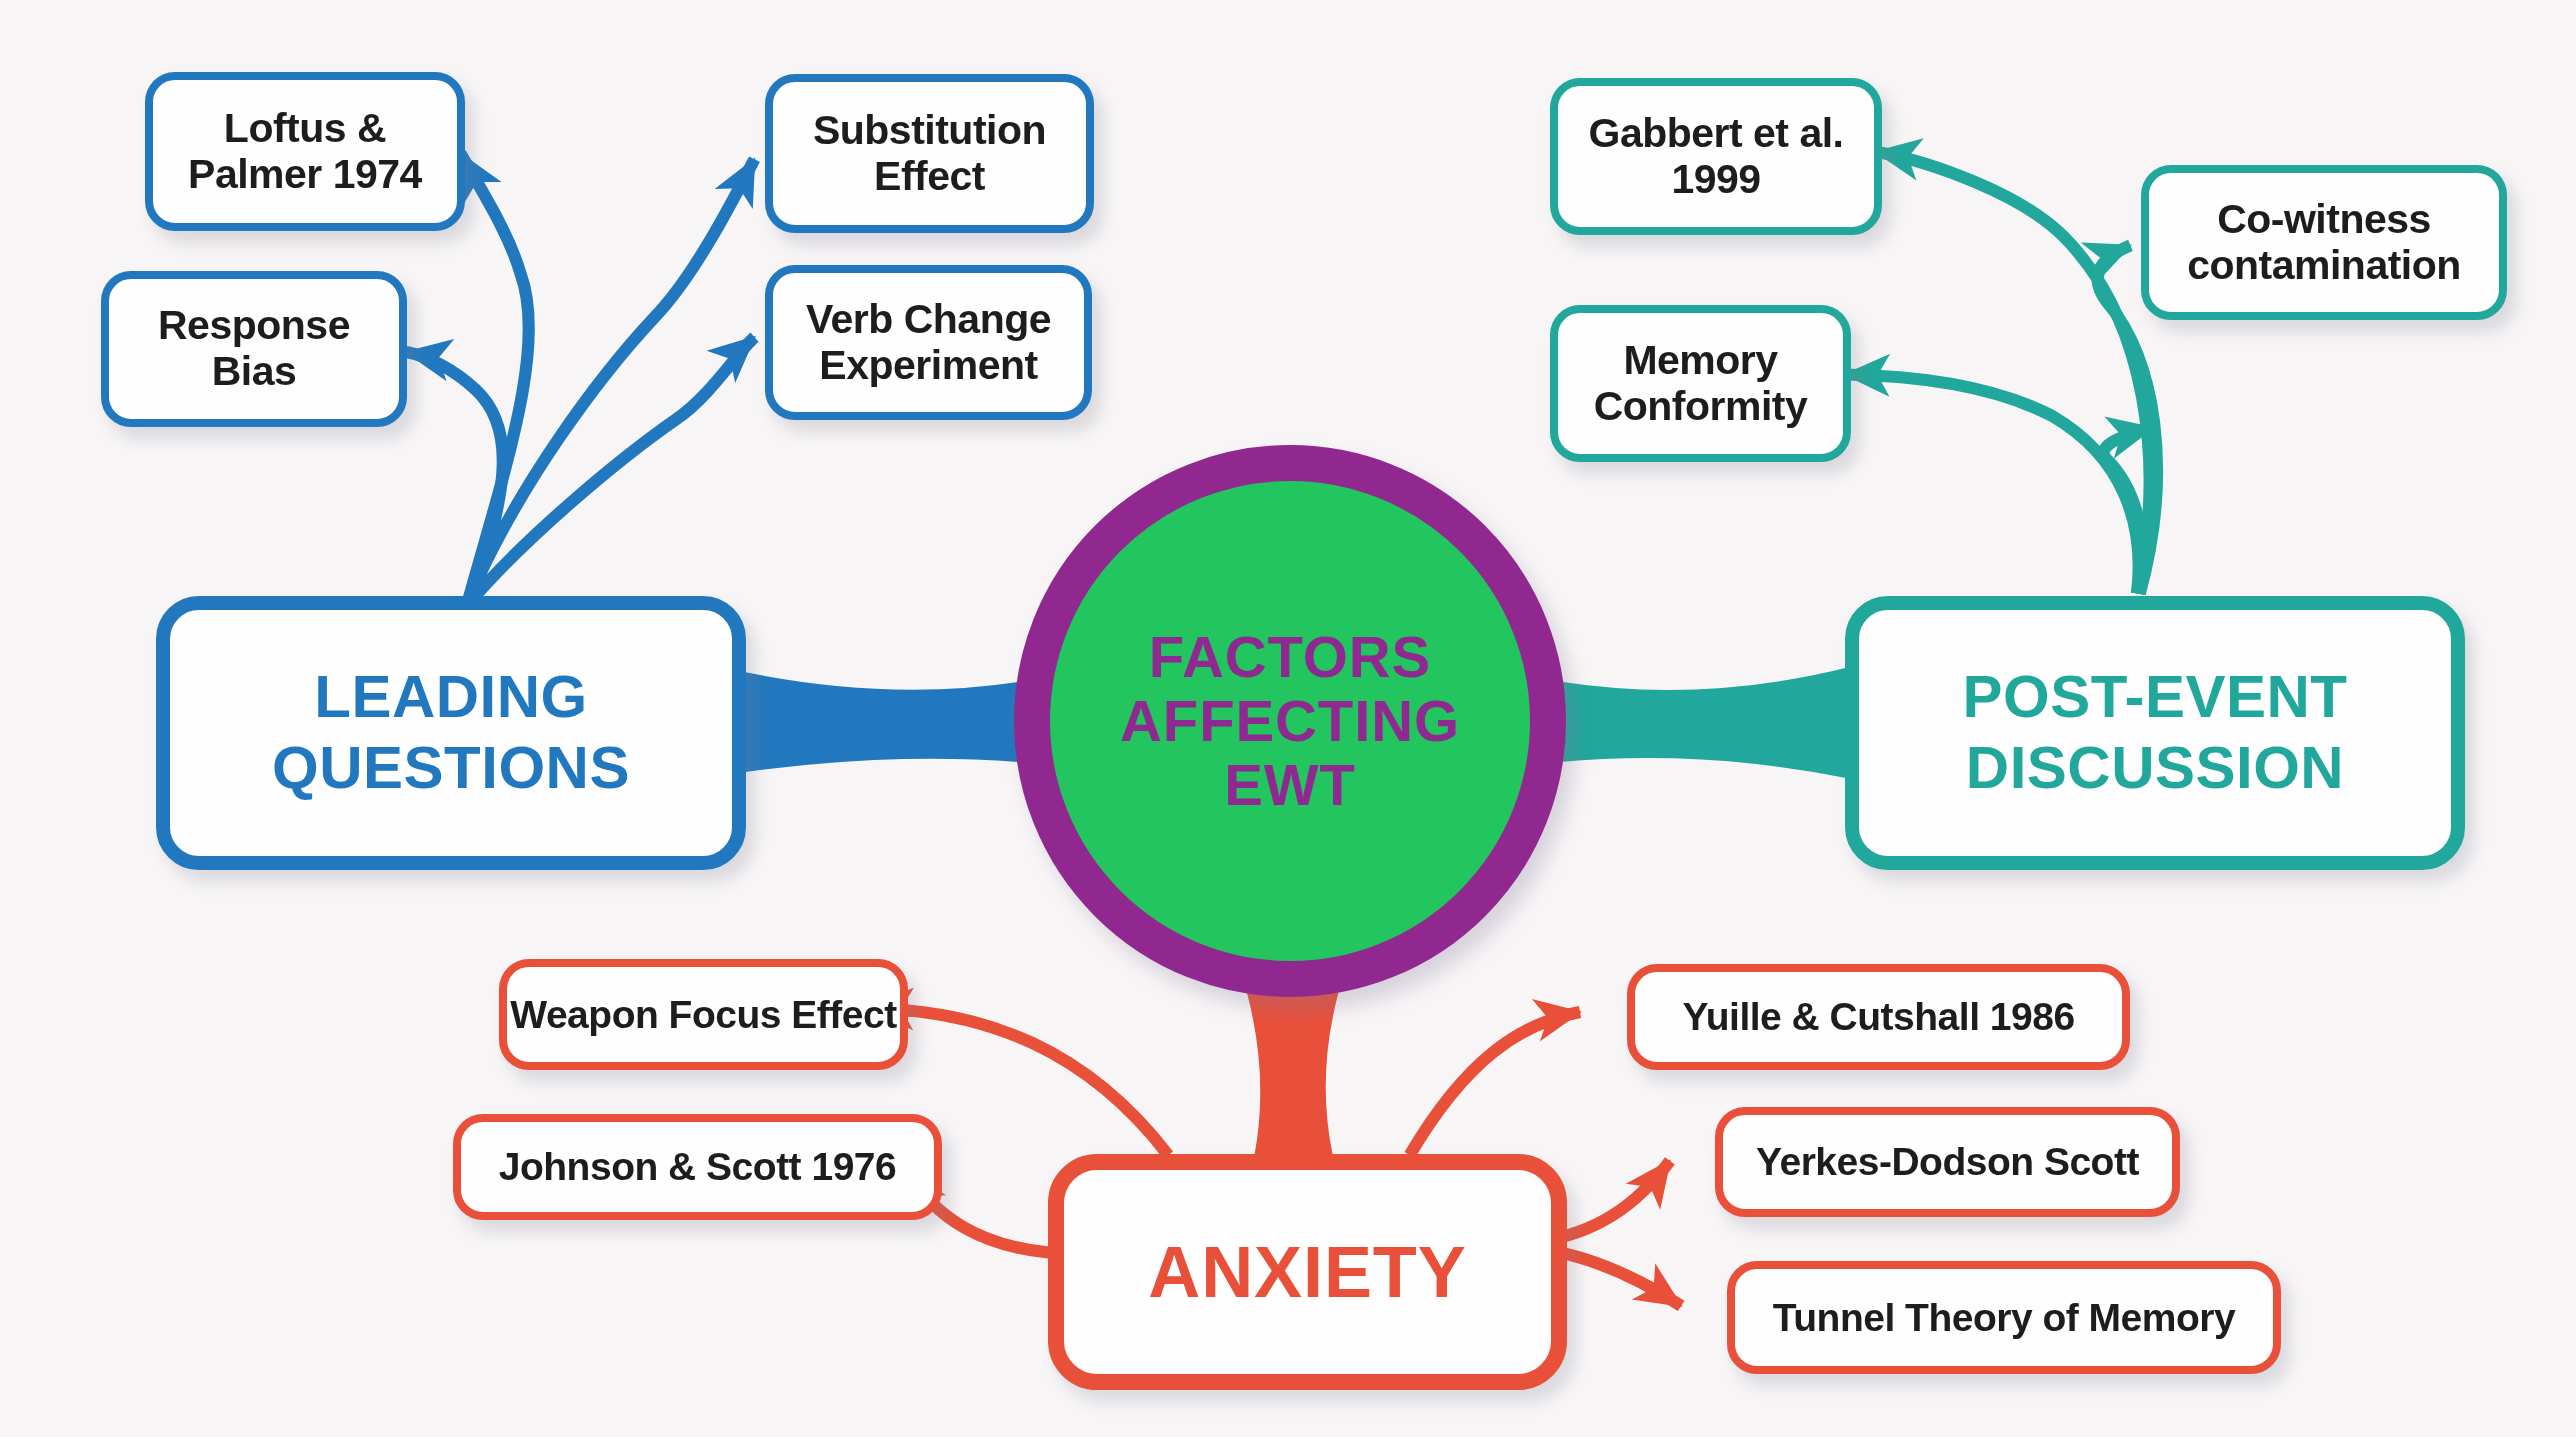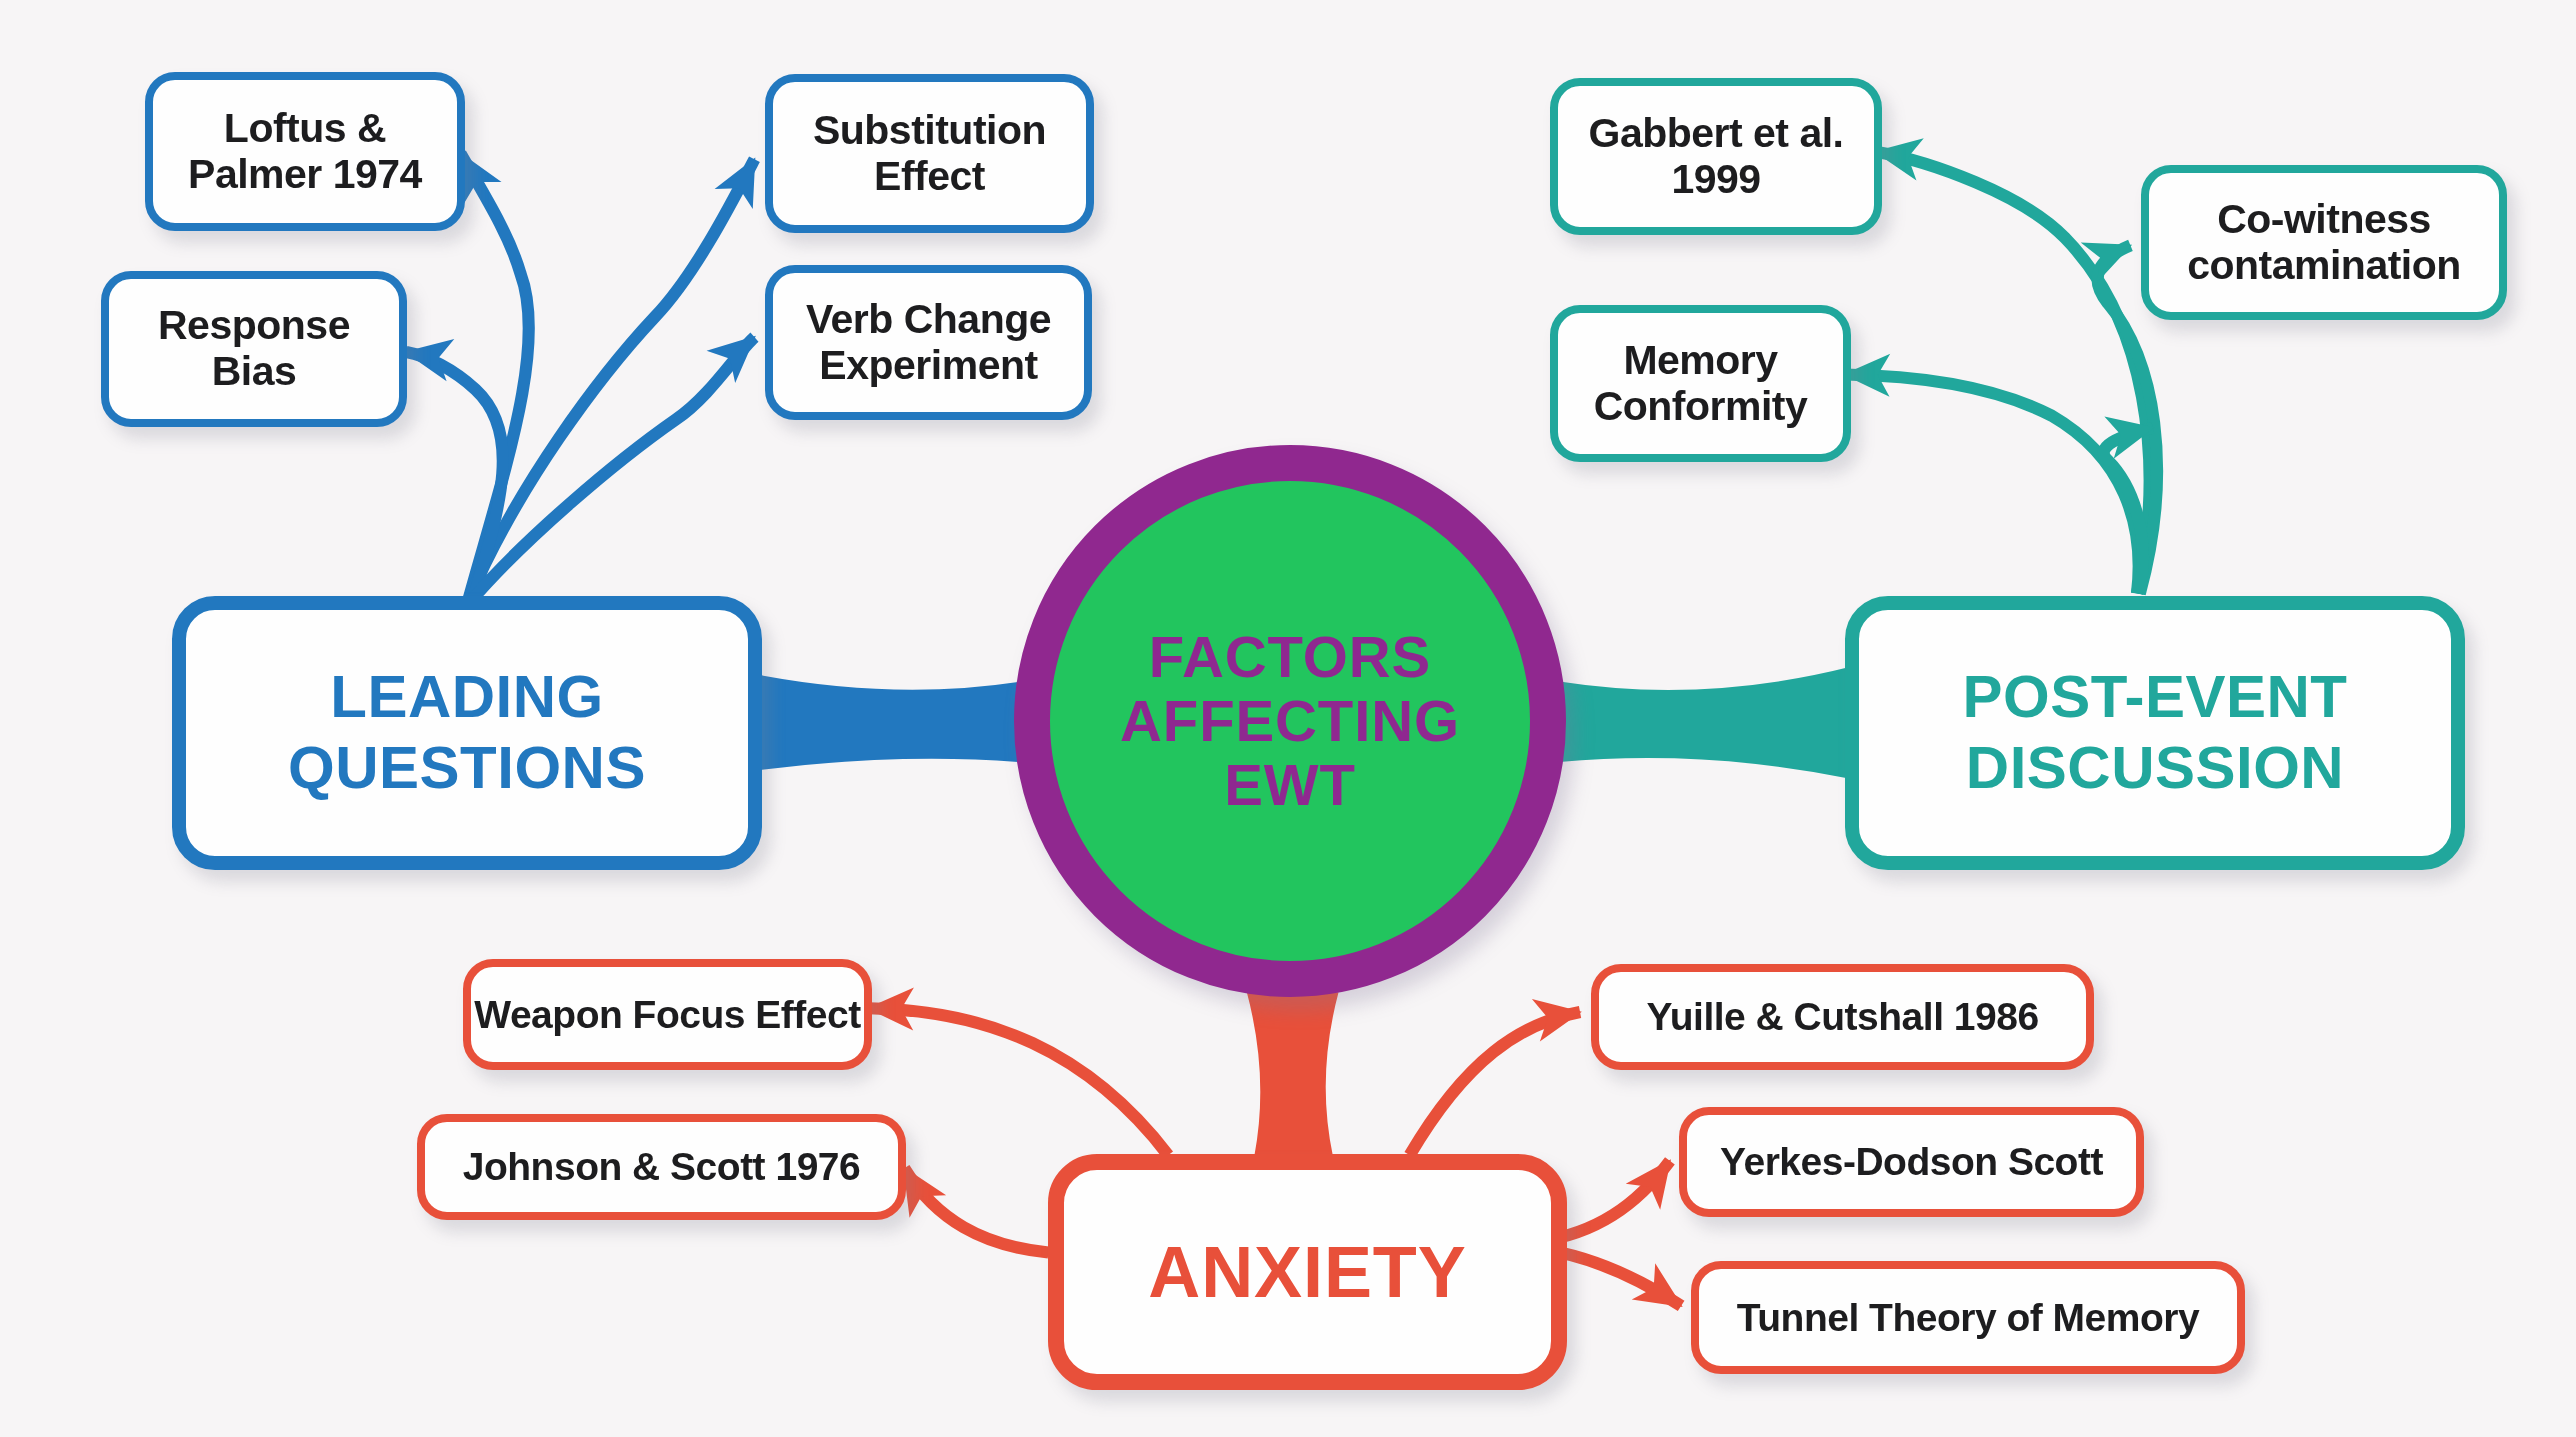--- a/index.html
+++ b/index.html
@@ -9,21 +9,21 @@
     font-family:"Liberation Sans",sans-serif;
   }
   .wires{position:absolute;left:0;top:0;z-index:1;}
   .node{
     position:absolute;z-index:2;display:flex;align-items:center;justify-content:center;
     text-align:center;background:#fefefe;font-weight:bold;color:#1d1d1f;
     box-shadow:8.4px 11.2px 15px rgba(130,130,148,.24);
     white-space:pre-line;
   }
   .sub{border-radius:30px;font-size:41px;line-height:1.12;letter-spacing:-0.5px;}
-  .sub.one{font-size:39px;}
+  .sub.one{font-size:39px;margin-left:36px;}
   .blue-b{border:8.4px solid #2278bf;}
   .teal-b{border:8.4px solid #21a79c;}
   .orange-b{border:8.4px solid #e8503a;}
   .main{
     border-radius:43px;font-size:60px;line-height:1.18;letter-spacing:0.5px;
   }
   .main.blue-m{border:14px solid #2278bf;color:#2278bf;}
   .main.teal-m{border:14px solid #21a79c;color:#21a79c;}
   .main.orange-m{border:16px solid #e8503a;color:#e8503a;border-radius:49px;
     font-size:72px;letter-spacing:0.9px;}
@@ -31,21 +31,21 @@
     position:absolute;z-index:2;display:flex;align-items:center;justify-content:center;
     text-align:center;background:#22c55e;border:36px solid #90288f;border-radius:50%;
     color:#8f2890;font-weight:bold;font-size:58px;line-height:1.1;letter-spacing:0.9px;
     box-shadow:9.4px 13px 19px rgba(130,120,150,.28);white-space:pre-line;
   }
   
   #n-loftus      {left:145px; top:72px;  width:304px; height:143px;}
   #n-substitution{left:765px; top:74px;  width:313px; height:143px;}
   #n-response    {left:101px; top:271px; width:290px; height:140px;}
   #n-verb        {left:765px; top:265px; width:311px; height:139px;}
-  #n-leading     {left:172px; top:596px; width:562px; height:246px;}
+  #n-leading     {left:156px; top:596px; width:562px; height:246px;}
   #n-gabbert     {left:1550px;top:78px;  width:316px; height:141px;}
   #n-cowitness   {left:2141px;top:165px; width:350px; height:139px;}
   #n-memory      {left:1550px;top:305px; width:285px; height:141px;}
   #n-seventyone  {left:2164px;top:359px; width:350px; height:142px;}
   #n-postevent   {left:1845px;top:596px; width:592px; height:246px;}
   #n-weapon      {left:463px; top:959px;width:393px; height:95px;}
   #n-johnson     {left:417px; top:1114px;width:473px; height:90px;}
   #n-anxiety     {left:1048px;top:1154px;width:487px; height:204px;}
   #n-yuille      {left:1591px;top:964px;width:487px; height:90px;}
   #n-yerkes      {left:1679px;top:1107px;width:449px; height:94px;}

